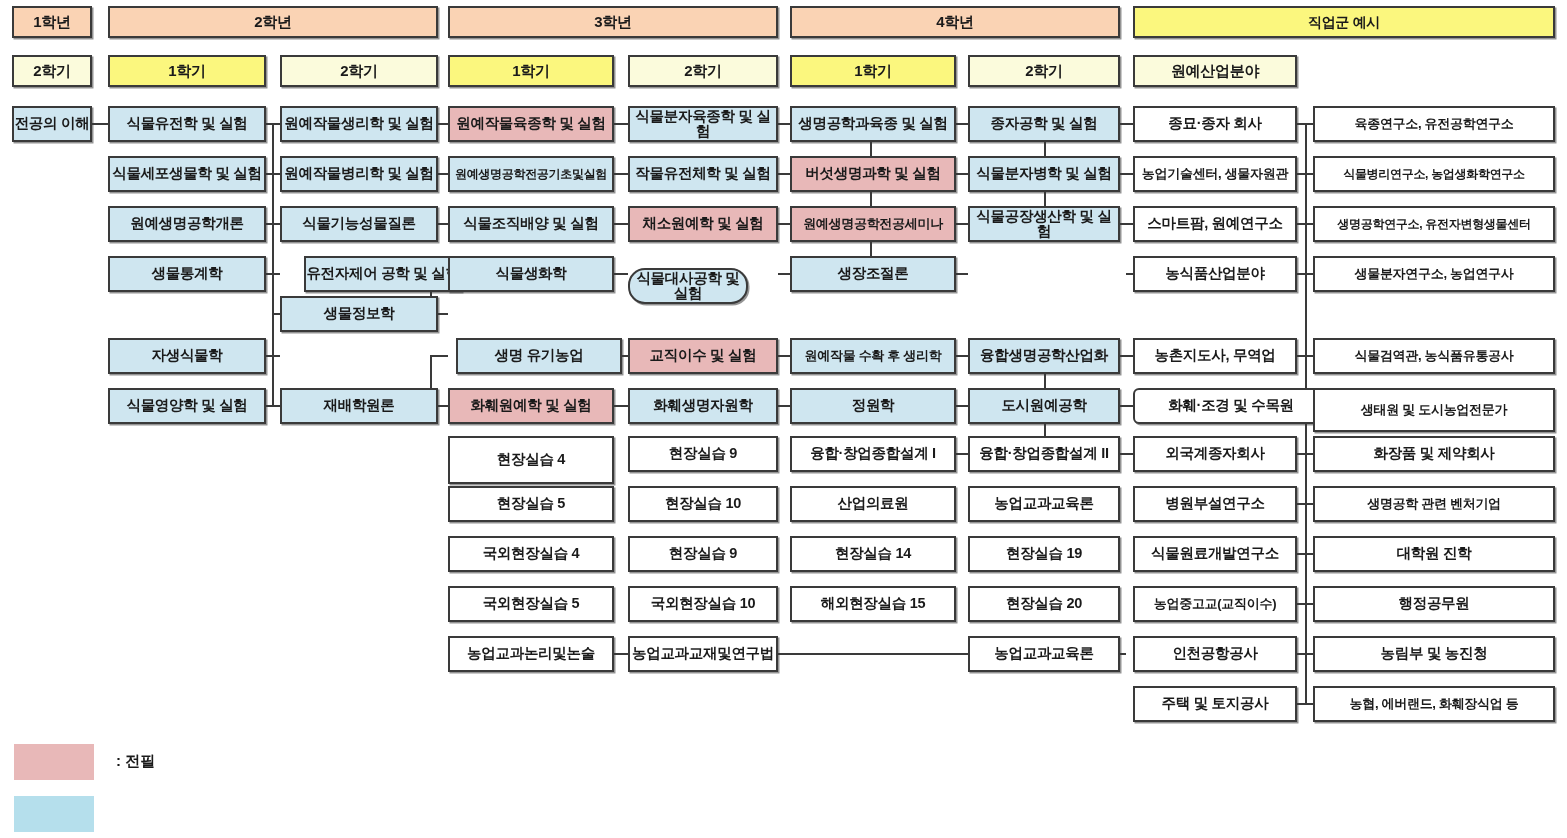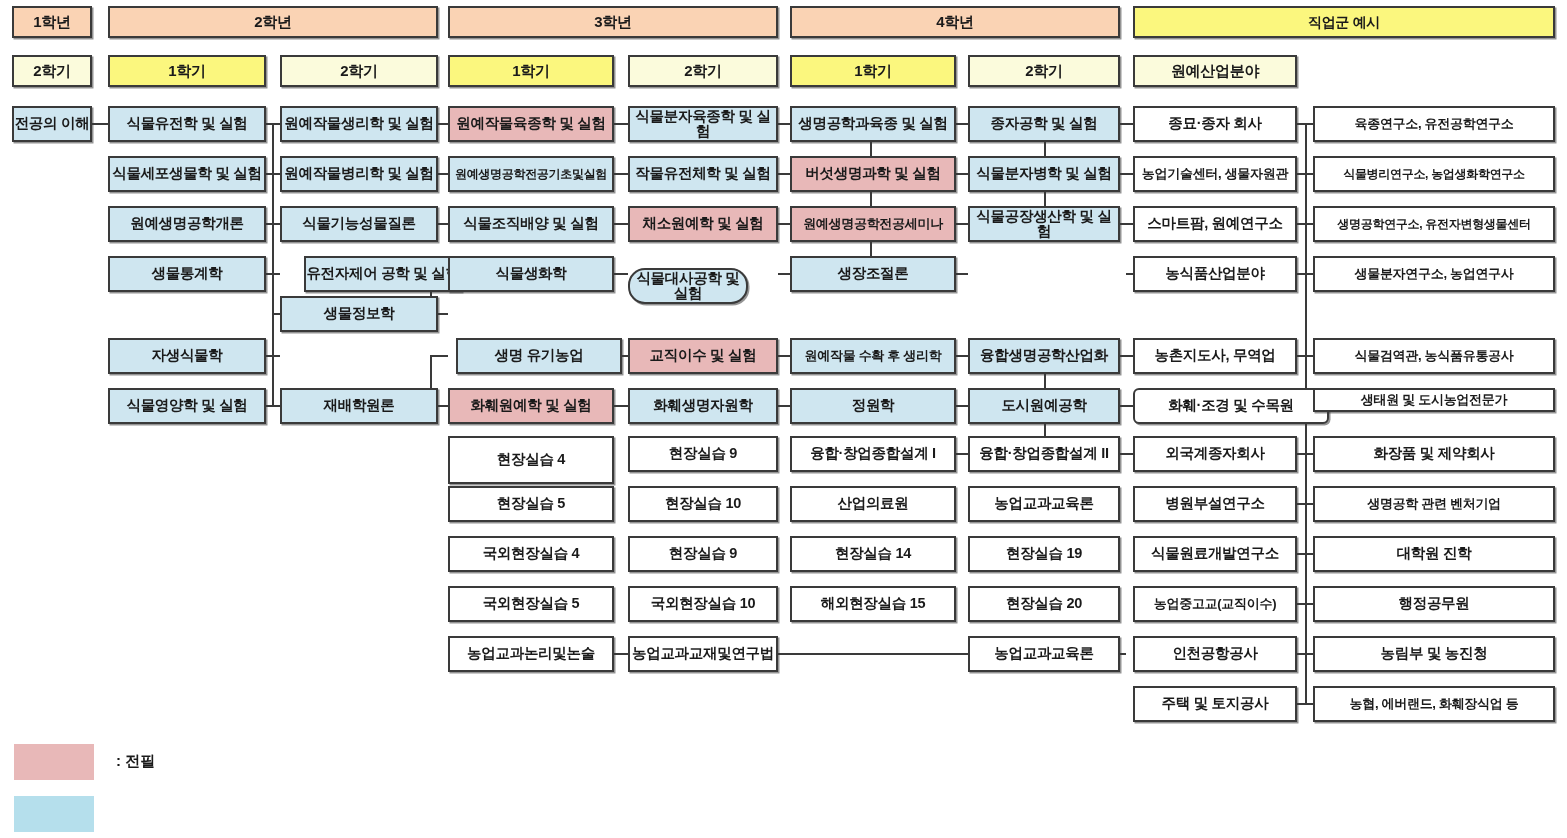--- a/index.html
+++ b/index.html
@@ -224,21 +224,21 @@
       <div class="box crs plain" style="left: 1133px; top: 486px; width: 164px; height: 36px;">병원부설연구소</div>
       <div class="box crs plain" style="left: 1133px; top: 536px; width: 164px; height: 36px;">식물원료개발연구소</div>
       <div class="box crs plain small" style="left: 1133px; top: 586px; width: 164px; height: 36px;">농업중고교(교직이수)</div>
       <div class="box crs plain" style="left: 1133px; top: 636px; width: 164px; height: 36px;">인천공항공사</div>
       <div class="box crs plain" style="left: 1133px; top: 686px; width: 164px; height: 36px;">주택 및 토지공사</div>
       <div class="box crs plain small" style="left: 1313px; top: 106px; width: 242px; height: 36px;">육종연구소, 유전공학연구소</div>
       <div class="box crs plain xsmall" style="left: 1313px; top: 156px; width: 242px; height: 36px;">식물병리연구소, 농업생화학연구소</div>
       <div class="box crs plain xsmall" style="left: 1313px; top: 206px; width: 242px; height: 36px;">생명공학연구소, 유전자변형생물센터</div>
       <div class="box crs plain small" style="left: 1313px; top: 256px; width: 242px; height: 36px;">생물분자연구소, 농업연구사</div>
       <div class="box crs plain small" style="left: 1313px; top: 338px; width: 242px; height: 36px;">식물검역관, 농식품유통공사</div>
-      <div class="box crs plain small" style="left: 1313px; top: 388px; width: 242px; height: 24px;">생태원 및 도시농업전문가</div>
+      <div class="box crs plain small" style="left: 1313px; top: 388px; width: 242px; height: 44px;">생태원 및 도시농업전문가</div>
       <div class="box crs plain" style="left: 1313px; top: 436px; width: 242px; height: 36px;">화장품 및 제약회사</div>
       <div class="box crs plain small" style="left: 1313px; top: 486px; width: 242px; height: 36px;">생명공학 관련 벤처기업</div>
       <div class="box crs plain" style="left: 1313px; top: 536px; width: 242px; height: 36px;">대학원 진학</div>
       <div class="box crs plain" style="left: 1313px; top: 586px; width: 242px; height: 36px;">행정공무원</div>
       <div class="box crs plain" style="left: 1313px; top: 636px; width: 242px; height: 36px;">농림부 및 농진청</div>
       <div class="box crs plain small" style="left: 1313px; top: 686px; width: 242px; height: 36px;">농협, 에버랜드, 화훼장식업 등</div>
     </div>
 
   <div class="lgswatch" style="left:14px;top:744px;background:#e8b8b8;"></div>
   <div class="lgtext" style="left:116px;top:752px;">: 전필</div>

